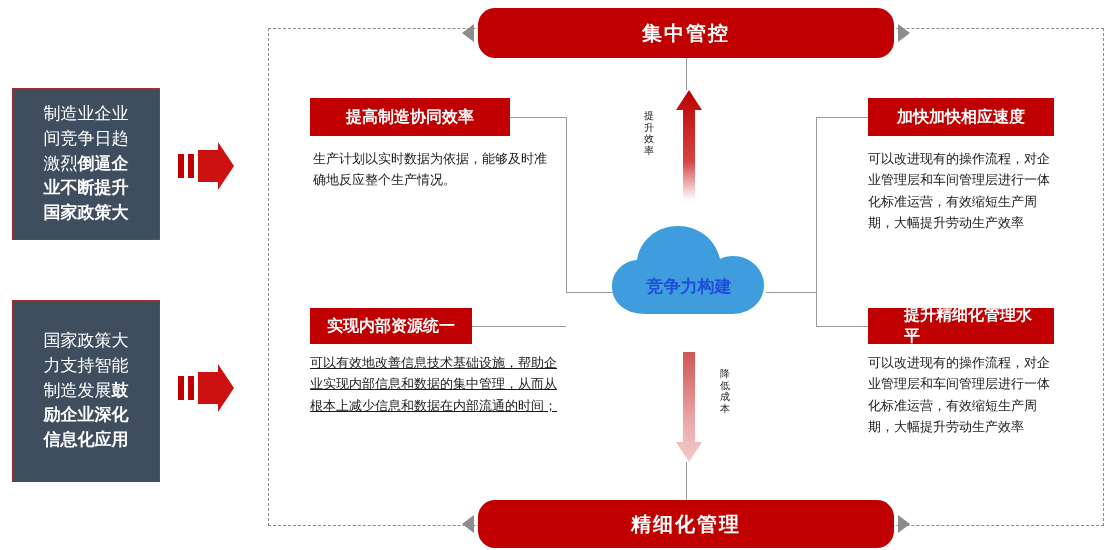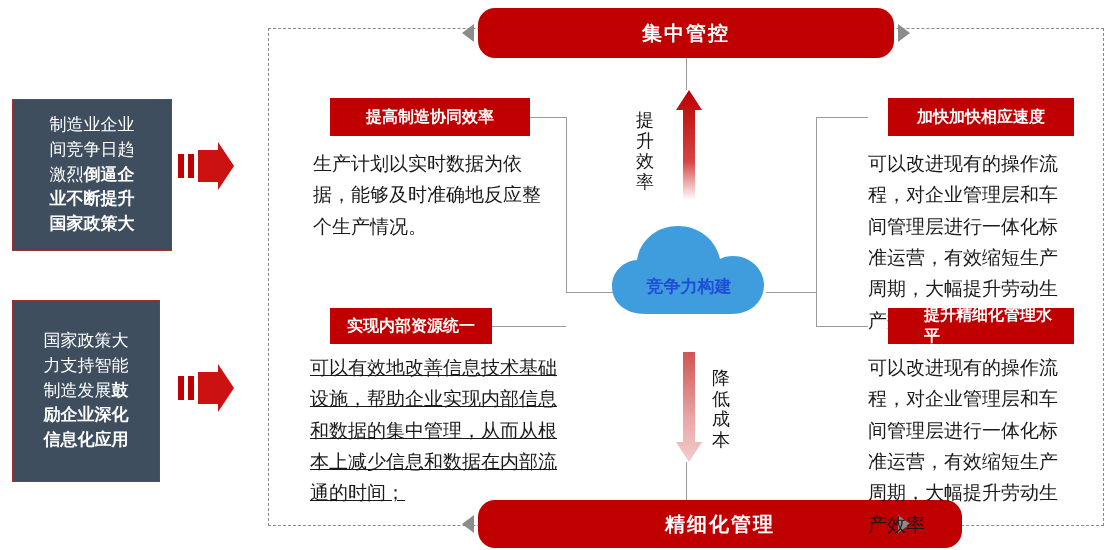--- a/index.html
+++ b/index.html
@@ -29,21 +29,21 @@
     line-height: 1.45;
     font-size: 17px;
     display: flex;
     align-items: center;
     justify-content: center;
     padding: 8px 14px;
   }
   .left-card .txt { width: 100%; }
   .left-card b { font-weight: bold; }
 
-  #left-card-1 { left: 12px; top: 99px; width: 160px; height: 152px; }
+  #left-card-1 { left: 12px; top: 88px; width: 148px; height: 152px; }
   #left-card-2 { left: 12px; top: 300px; width: 148px; height: 182px; }
 
   
   .red-arrow {
     position: absolute;
     width: 56px;
     height: 52px;
   }
 
   
@@ -64,21 +64,21 @@
     color: #ffffff;
     font-size: 20px;
     font-weight: bold;
     display: flex;
     align-items: center;
     justify-content: center;
     letter-spacing: 2px;
     border-radius: 17px;
   }
   #banner-top { left: 478px; top: 8px; width: 416px; height: 50px; }
-  #banner-bottom { left: 478px; top: 500px; width: 484px; height: 48px; }
+  #banner-bottom { left: 478px; top: 500px; width: 416px; height: 48px; }
 
   
   .banner-arrow-left, .banner-arrow-right {
     position: absolute;
     width: 0; height: 0;
     border-top: 9px solid transparent;
     border-bottom: 9px solid transparent;
   }
   .banner-arrow-left { border-right: 12px solid #8c8c8c; }
   .banner-arrow-right { border-left: 12px solid #8c8c8c; }
@@ -88,31 +88,30 @@
     position: absolute;
     background: #c00000;
     color: #ffffff;
     font-size: 16px;
     font-weight: bold;
     display: flex;
     align-items: center;
     justify-content: center;
     box-sizing: border-box;
     padding: 0 8px;
-    margin-left: 20px;
   }
   #chip-tl { left: 310px; top: 98px; width: 200px; height: 38px; }
   #chip-bl { left: 310px; top: 308px; width: 162px; height: 36px; }
   #chip-tr { left: 868px; top: 98px; width: 186px; height: 38px; }
   #chip-br { left: 868px; top: 308px; width: 186px; height: 36px; padding-left: 36px; }
 
   
   .body-text {
     position: absolute;
-    font-size: 19px;
+    font-size: 13px;
     line-height: 1.65;
     color: #1a1a1a;
     box-sizing: border-box;
     white-space: pre-wrap;
   }
   #text-tl { left: 313px; top: 148px; width: 240px; }
   #text-bl { left: 310px; top: 352px; width: 256px; text-decoration: underline; }
   #text-tr { left: 868px; top: 148px; width: 190px; }
   #text-br { left: 868px; top: 352px; width: 190px; }
 
@@ -151,21 +150,21 @@
   .grad-arrow {
     position: absolute;
     width: 26px;
     height: 110px;
   }
   #grad-arrow-up { left: 676px; top: 90px; }
   #grad-arrow-down { left: 676px; top: 352px; }
 
   .vlabel {
     position: absolute;
-    font-size: 18px;
+    font-size: 10px;
     color: #1a1a1a;
     width: 18px;
     line-height: 1.15;
     text-align: right;
     font-weight: normal;
   }
   #label-up { left: 636px; top: 110px; }
   #label-down { left: 712px; top: 368px; }
 </style>
 </head>

